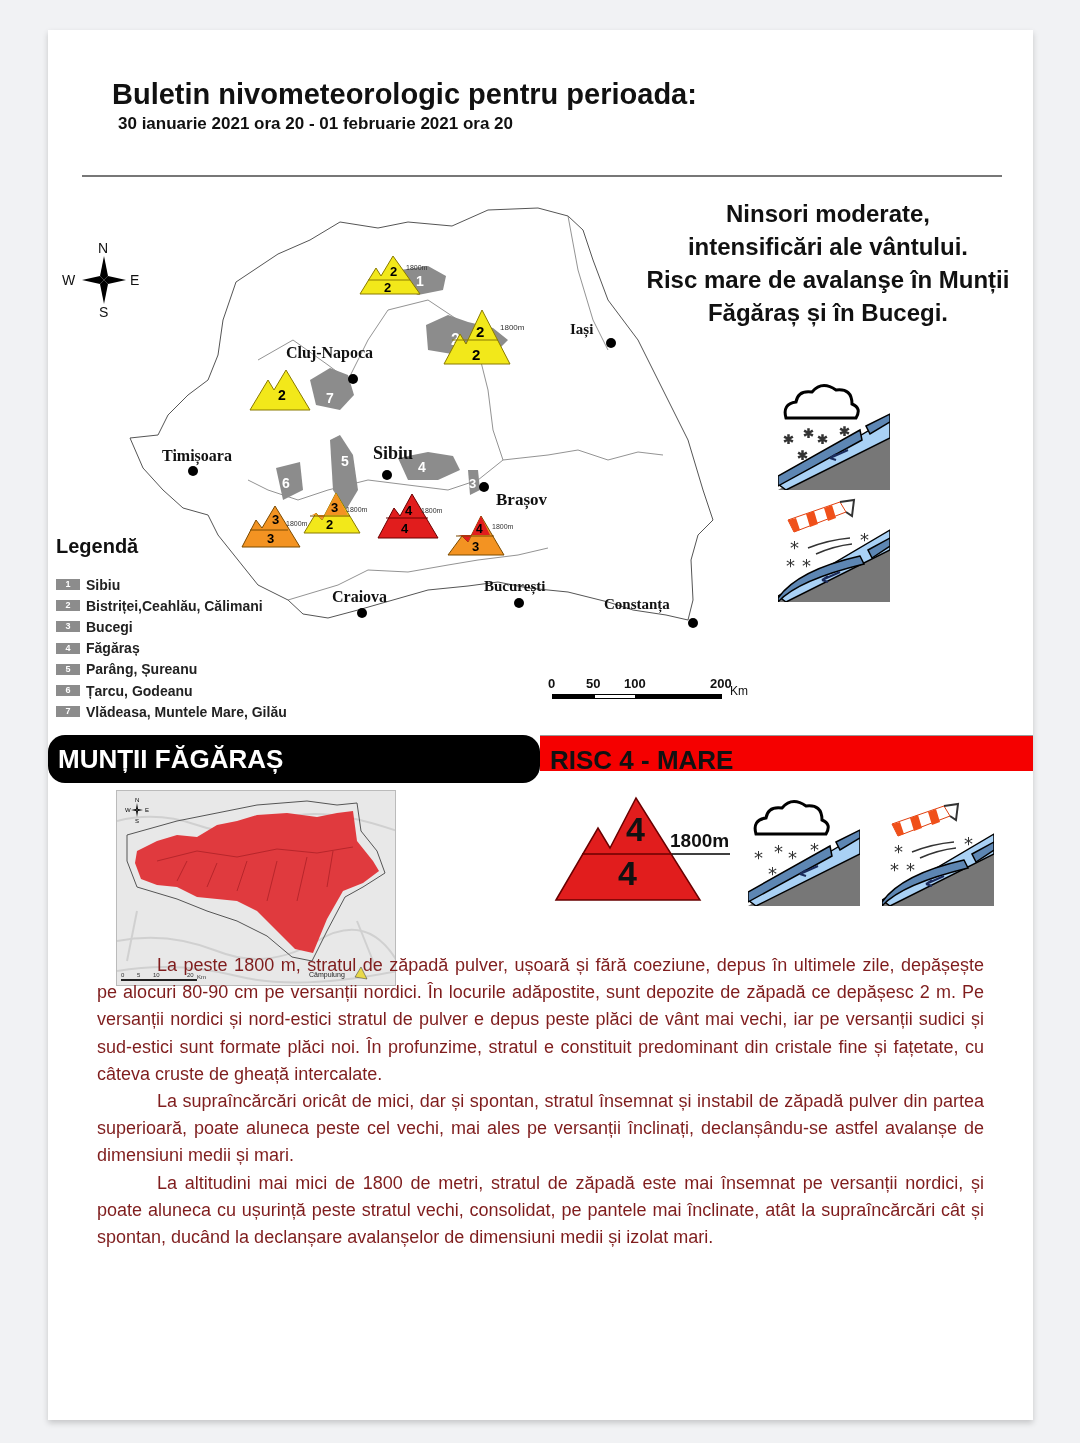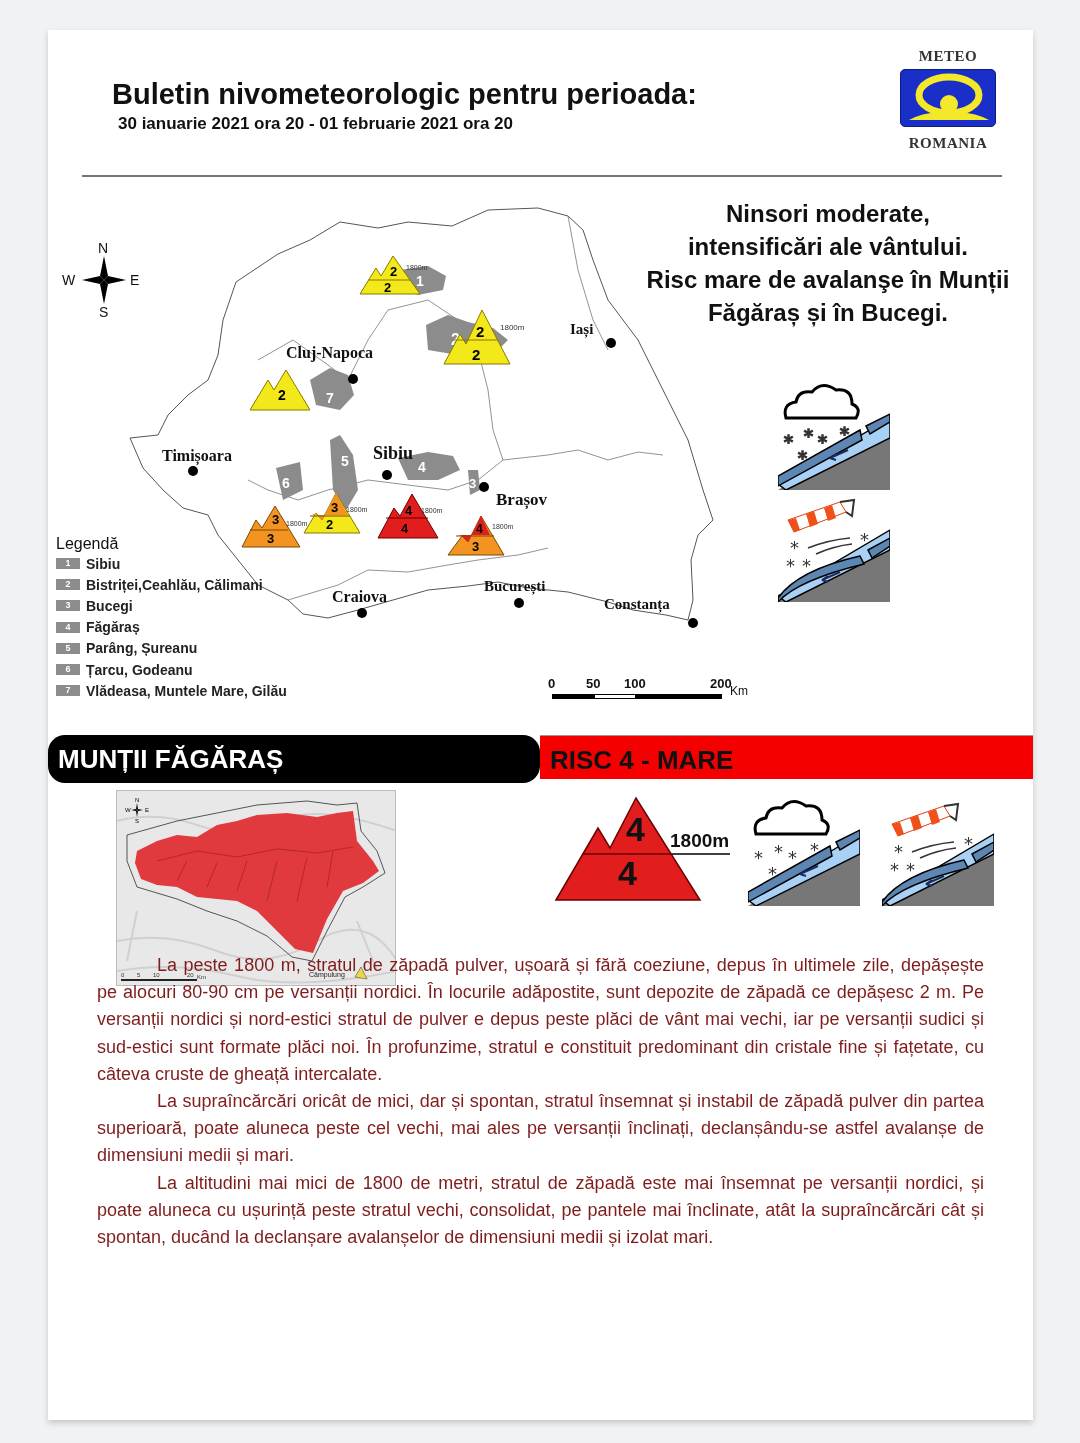--- a/index.html
+++ b/index.html
@@ -16,56 +16,45 @@
   .logo-top, .logo-bottom { font-family: "Liberation Serif", serif; font-weight: bold; font-size: 15px; color: #333; letter-spacing: 0.5px; }
   .logo-box { width: 96px; height: 58px; margin: 4px auto 8px; background: #1a2fc8; border-radius: 5px; border: 1px solid #0d1a80; }
   .hr { left: 34px; top: 145px; width: 920px; height: 2px; background: #777; }
 
   .map { left: 0; top: 160px; width: 720px; height: 540px; }
   .headline { left: 575px; top: 167px; width: 410px; text-align: center; font-size: 24px; font-weight: bold; line-height: 33px; color: #111; }
   .icons-top { left: 730px; top: 348px; }
   .icon-tile { display: inline-block; width: 112px; height: 112px; margin-right: 14px; vertical-align: top; }
 
   .legend { left: 8px; top: 505px; }
-  .legend-title { font-size: 16px; font-weight: normal; margin-bottom: 0; }
+  .legend-title { font-size: 20px; font-weight: bold; margin-bottom: 16px; }
   .legend-item { display: flex; align-items: center; height: 21.2px; font-size: 14px; font-weight: bold; color: #222; }
   .legend-num { width: 24px; height: 11px; background: #8c8c8c; color: #fff; font-size: 9px; text-align: center; line-height: 11px; margin-right: 6px; }
 
   .city { font-family: "Liberation Serif", serif; font-weight: bold; font-size: 16px; color: #111; white-space: nowrap; }
   .city-dot { width: 10px; height: 10px; border-radius: 50%; background: #000; }
   .scale-lbl { position: absolute; top: 0; font-size: 13px; font-weight: bold; }
   .scale-bar { position: absolute; top: 18px; height: 5px; border: 1px solid #000; }
 
   .banner-left { left: 0; top: 705px; width: 492px; height: 48px; background: #000; color: #fff; font-size: 26px; font-weight: bold; padding-left: 10px; line-height: 48px; border-radius: 17px; }
-  .banner-right { left: 492px; top: 705px; width: 493px; height: 44px; background: #f50000; color: #111; font-size: 26px; font-weight: bold; padding-left: 10px; line-height: 48px; border-top: 1px solid #999; }
+  .banner-right { left: 492px; top: 705px; width: 493px; height: 36px; background: #f50000; color: #111; font-size: 26px; font-weight: bold; padding-left: 10px; line-height: 48px; border-top: 1px solid #999; }
 
   .relief { left: 68px; top: 760px; width: 280px; height: 196px; border: 1px solid #bbb; background: #e6e6e6; overflow: hidden; }
 
   .body-text { left: 49px; top: 922px; width: 887px; font-size: 18px; line-height: 27.2px; color: #7f1d1d; text-align: justify; }
   .body-text p { text-indent: 60px; }
 </style>
 </head>
 <body>
 
 <div class="page">
 
   <div class="abs title1">Buletin nivometeorologic pentru perioada:</div>
   <div class="abs title2">30 ianuarie 2021 ora 20 - 01 februarie 2021 ora 20</div>
 
-  <div class="abs logo">
-    <div class="logo-top">METEO</div>
-    <div class="logo-box">
-      <svg width="96" height="58" viewBox="0 0 96 58">
-        <ellipse cx="48" cy="25" rx="30" ry="18" fill="none" stroke="#f3e82a" stroke-width="7"></ellipse>
-        <circle cx="48" cy="34" r="9" fill="#f3e82a"></circle>
-        <path d="M8 50 Q28 40 44 44 L52 44 Q68 40 88 50 Z" fill="#f3e82a"></path>
-      </svg>
-    </div>
-    <div class="logo-bottom">ROMANIA</div>
-  </div>
 
   <div class="abs hr"></div>
 
   <div class="abs map">
     <svg width="720" height="540" viewBox="0 0 720 540" style="position:absolute;left:0;top:0;">
 
       <path d="M188 92 L230 64 L262 50 L292 32 L330 38 L360 32 L404 36 L440 20 L490 18 L520 26 L535 40 L545 70 L560 110 L590 150 L620 210 L640 250 L655 300 L665 330 L650 345 L643 370 L645 410 L640 430 L618 425 L585 420 L560 412 L520 402 L480 398 L450 392 L420 396 L380 400 L345 410 L310 420 L280 428 L255 424 L240 410 L210 395 L190 370 L170 345 L160 325 L135 318 L115 300 L95 278 L82 248 L110 245 L120 225 L140 205 L160 190 L170 165 L175 130 Z" fill="#fff" stroke="#555" stroke-width="1"></path>
 
       <path d="M210 170 L245 150 L280 175 L300 190 L320 150 L340 120 L380 110 L410 130 L430 160 L440 200 L445 240 L455 270 L430 290 L400 300 L360 295 L320 290 L280 300 L250 310 L220 300 L200 290" fill="none" stroke="#777" stroke-width="0.8"></path>
       <path d="M520 26 L530 80 L545 130 L560 160" fill="none" stroke="#777" stroke-width="0.8"></path>

